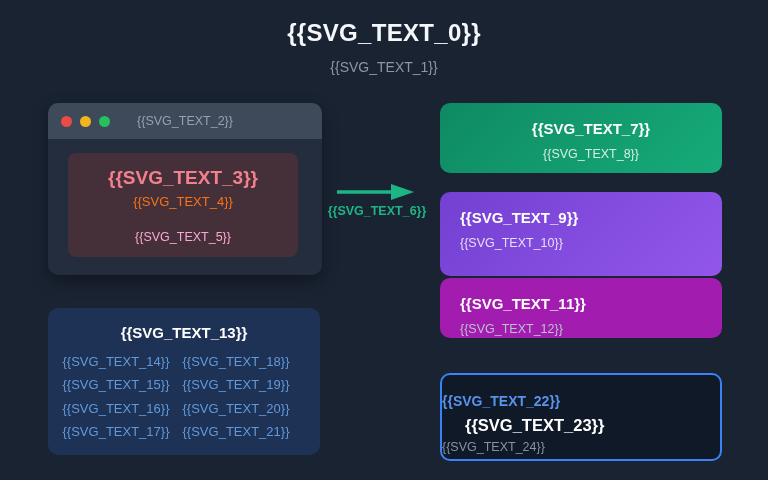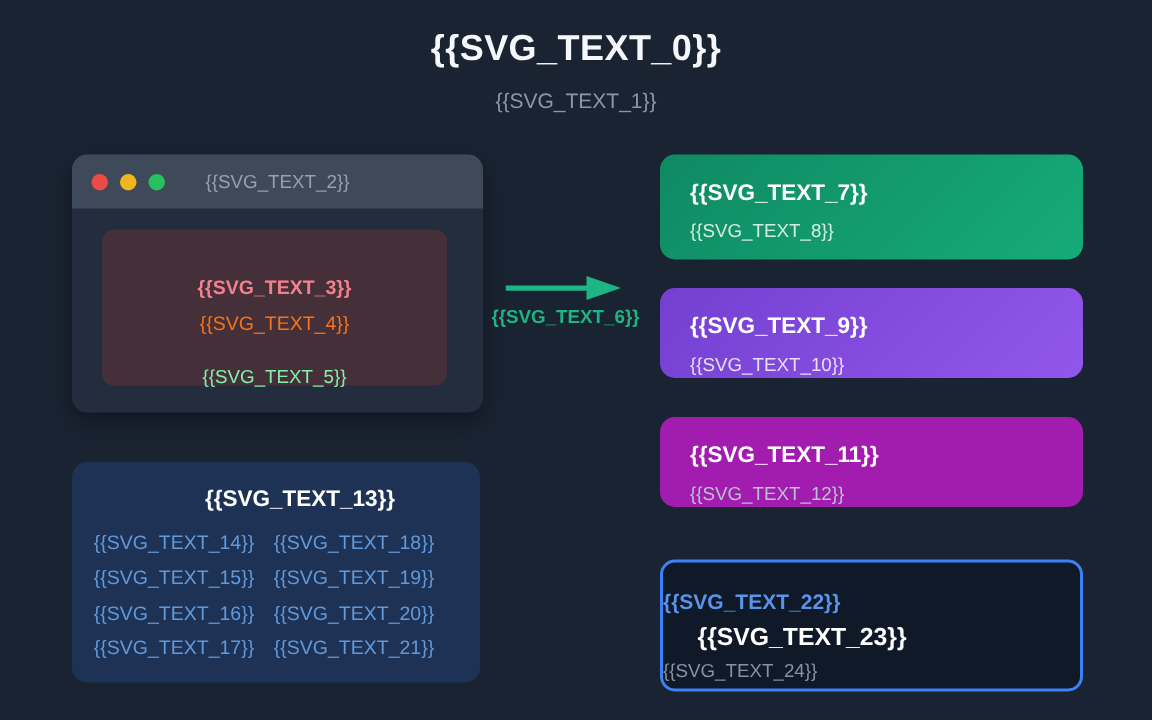--- a/index.html
+++ b/index.html
@@ -30,49 +30,49 @@
   .dots{position:absolute;left:13px;top:0;height:36px;display:flex;align-items:center;gap:8px;}
   .dot{width:11px;height:11px;border-radius:50%;}
   .dot.red{background:#ea4b44;}
   .dot.yellow{background:#f3b51e;}
   .dot.green{background:#27c05f;}
   .titlebar-text{width:100%;text-align:center;font-size:12.5px;color:#95a0b0;}
   .error-panel{
     position:absolute;left:20px;top:50px;width:230px;height:104px;
     background:#453039;border-radius:8px;text-align:center;
   }
-  .error-title{margin-top:31px;font-size:13px;font-weight:700;color:#f4808e;line-height:16px;}
+  .error-title{margin-top:17px;font-size:19px;font-weight:700;color:#f4808e;line-height:16px;}
   .error-message{margin-top:9px;font-size:13px;color:#f97316;line-height:14px;}
-  .error-note{margin-top:21px;font-size:12.5px;color:#86efac;line-height:14px;}
+  .error-note{margin-top:21px;font-size:12.5px;color:#f9a8d4;line-height:14px;}
   
   .arrow-wrap{position:absolute;left:322px;top:182px;width:110px;height:44px;padding-left:11px;}
   .arrow-wrap svg{position:absolute;left:15px;top:1px;}
   .arrow-label{
     position:absolute;left:0;top:21px;width:110px;text-align:center;
     font-size:12.5px;font-weight:700;color:#1db584;line-height:16px;
   }
   
   .card{
     position:absolute;left:440px;width:282px;border-radius:10px;
     box-sizing:border-box;padding:17px 0 0 20px;
   }
   .card-title{font-size:15px;font-weight:700;color:#ffffff;line-height:18px;}
   .card-subtitle{margin-top:9px;font-size:12.5px;color:rgba(255,255,255,.82);line-height:15px;}
-  .card.green{top:103px;height:70px;background:linear-gradient(135deg,#0f8a63,#16ab78);}
-  .card.purple{top:192px;height:60px;background:linear-gradient(135deg,#7340d2,#9257ea);}
+  .card.green{top:103px;height:70px;background:linear-gradient(135deg,#0f8a63,#16ab78);text-align:center;}
+  .card.purple{top:192px;height:84px;background:linear-gradient(135deg,#7340d2,#9257ea);}
   .card.gray{top:278px;height:60px;background:#a21caf;}
   .card.gray .card-subtitle{color:#b9c2cf;}
   
   .checklist{
     position:absolute;left:48px;top:308px;width:272px;height:147px;
     background:#1d3255;border-radius:10px;
   }
   .checklist-title{
     position:absolute;top:16px;left:0;width:100%;text-align:center;
-    font-size:15px;font-weight:700;color:#ffffff;line-height:17px;margin-left:16px;
+    font-size:15px;font-weight:700;color:#ffffff;line-height:17px;
   }
   .checklist-cols{
     position:absolute;top:42px;left:8px;right:24px;display:flex;
   }
   .checklist-col{flex:1;display:flex;flex-direction:column;}
   .checklist-item{
     height:23.4px;line-height:23.4px;text-align:center;
     font-size:13px;color:#6299da;white-space:nowrap;
   }
   

